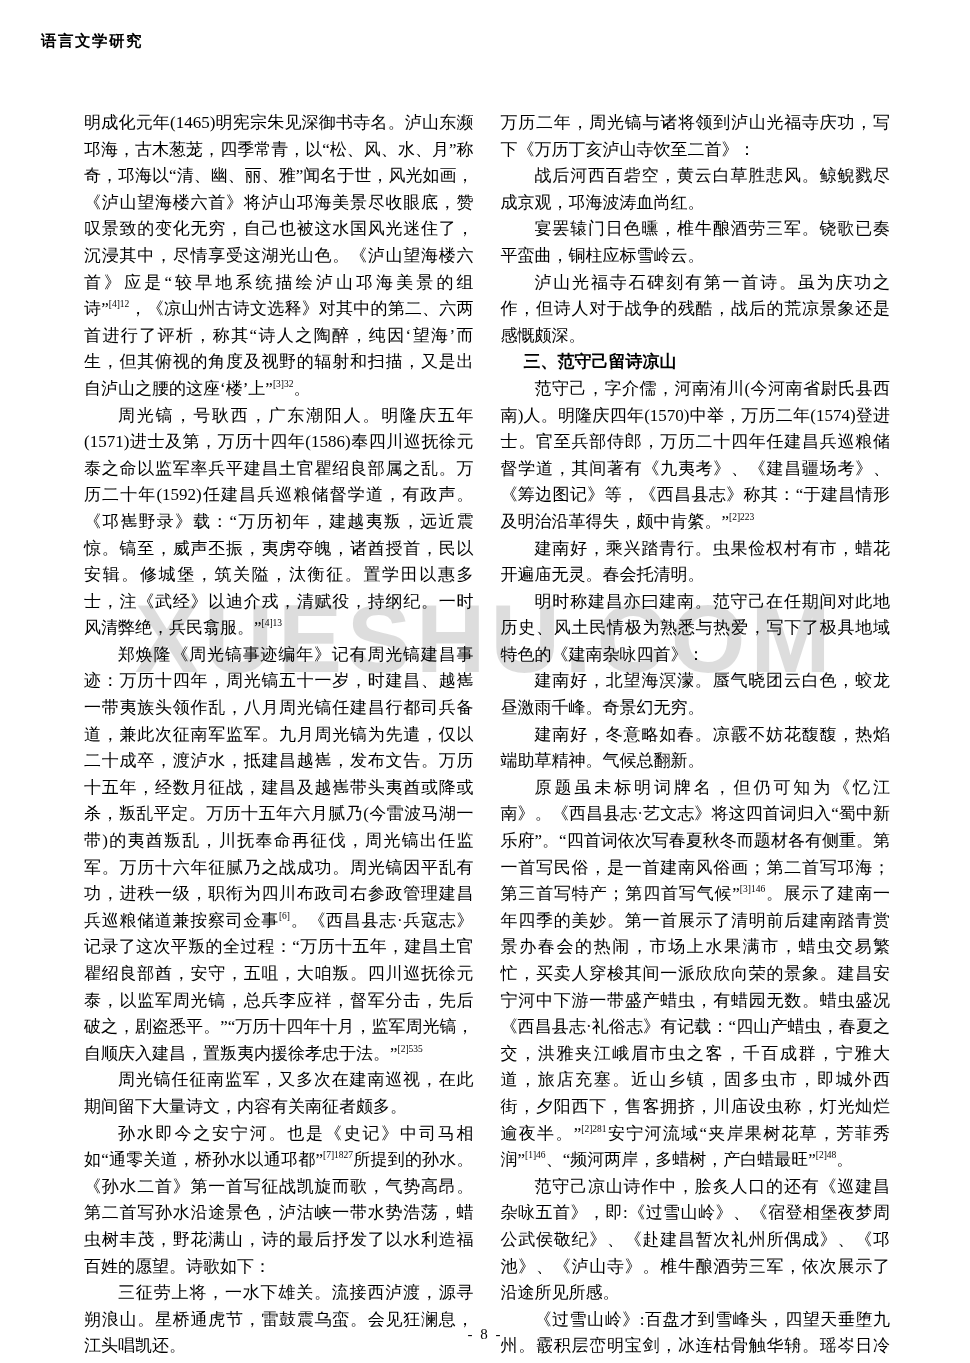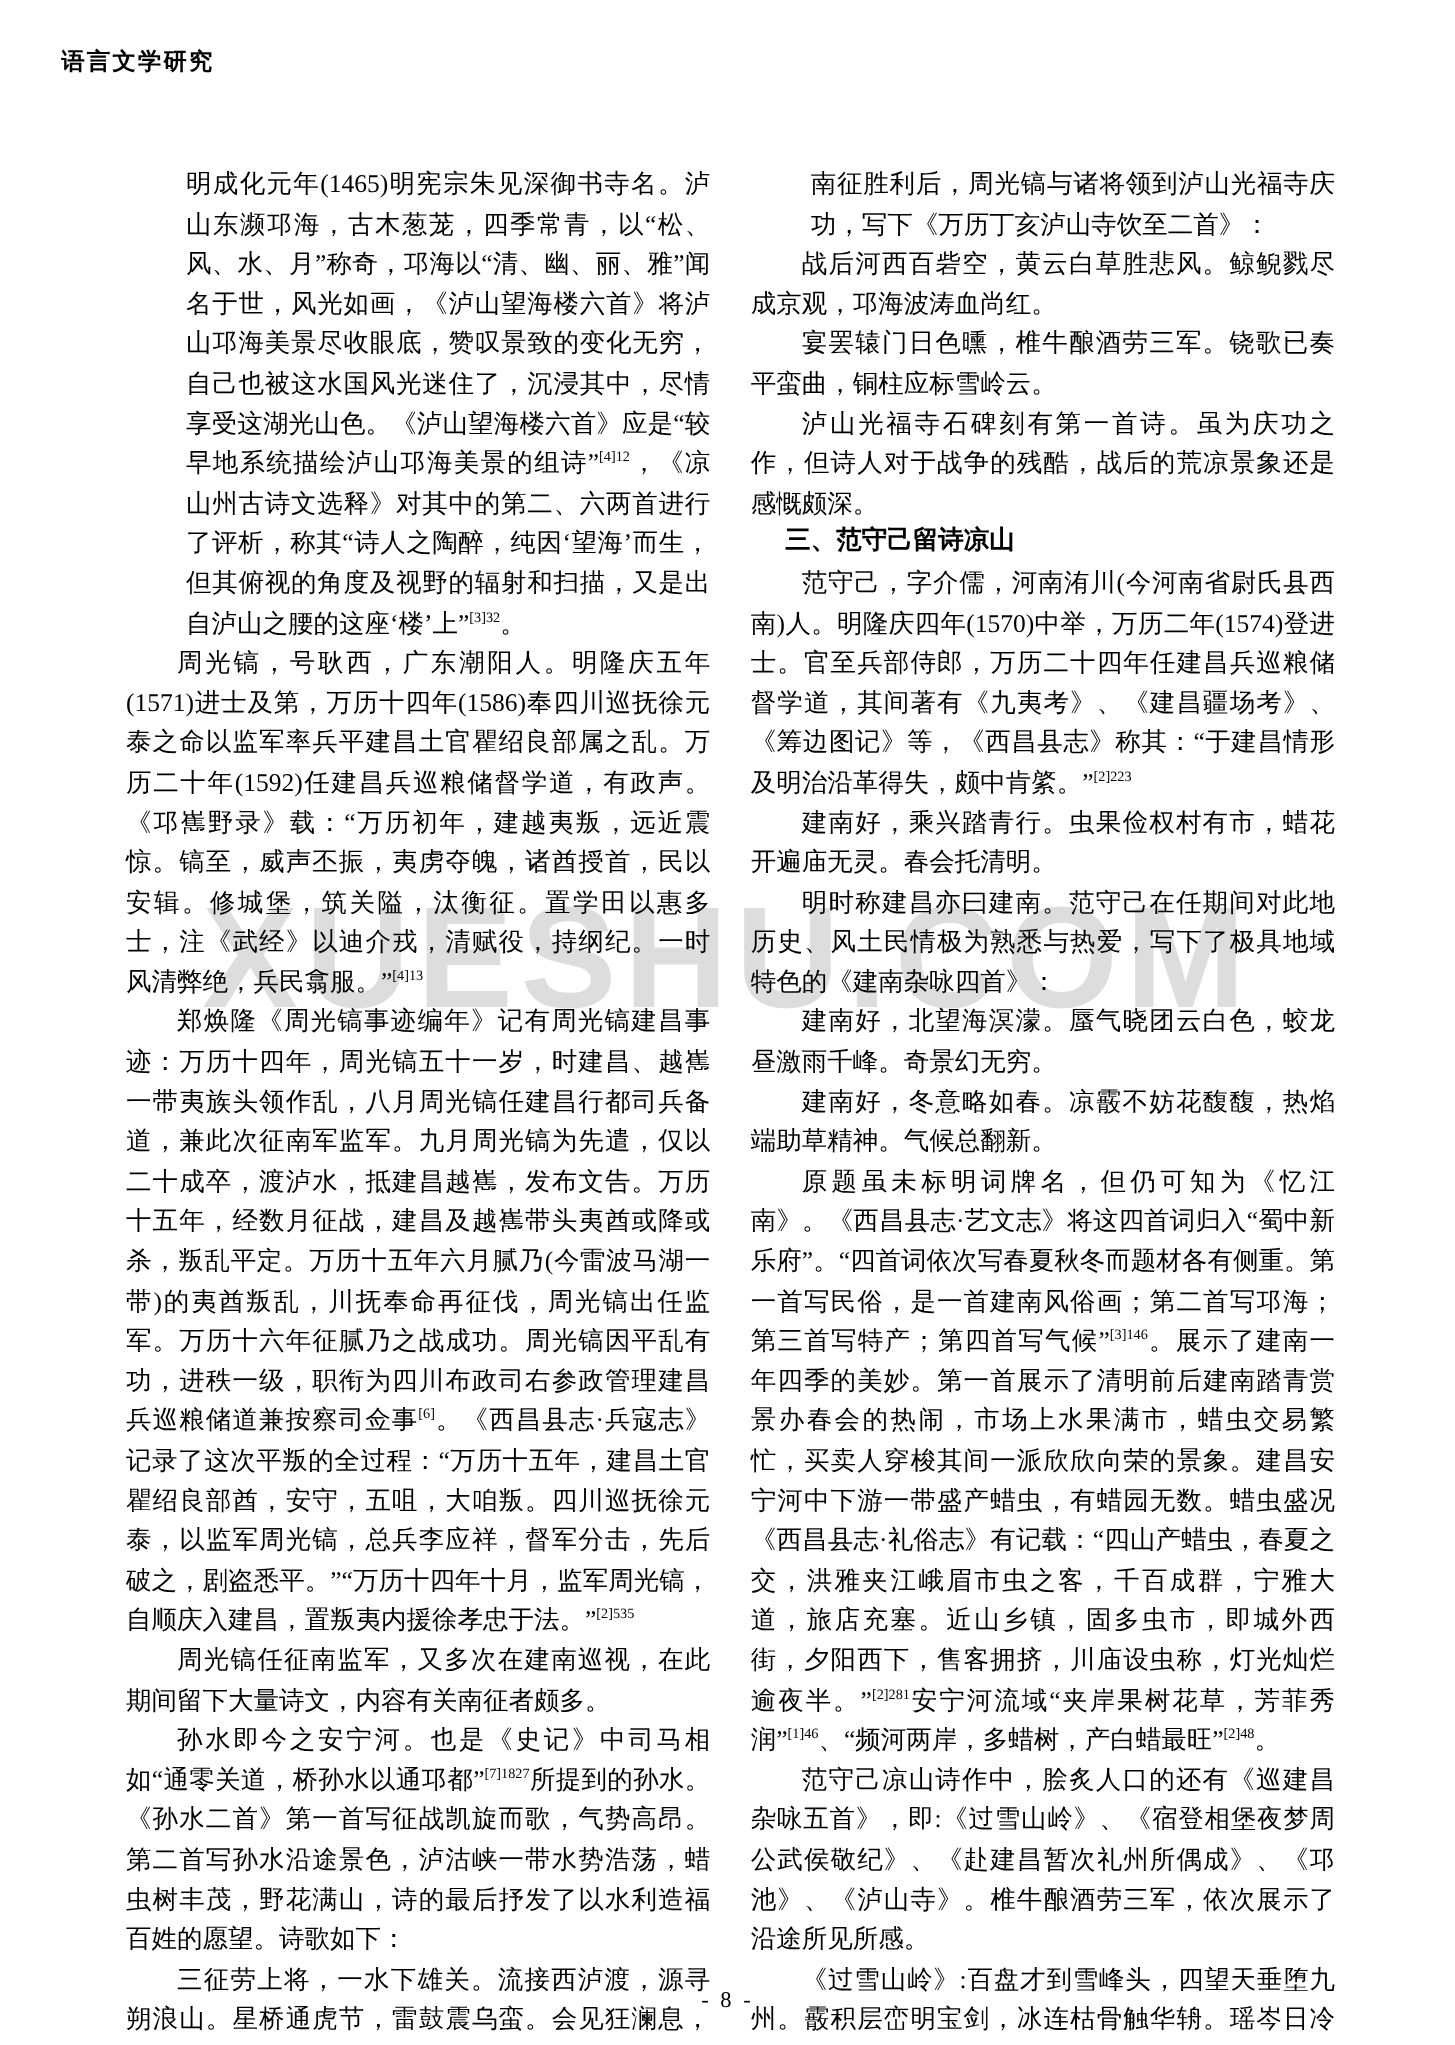--- a/index.html
+++ b/index.html
@@ -26,23 +26,23 @@
   .columns {
     position:absolute; top:110px; left:84px; width:806px;
     display:flex; gap:27px; z-index:1;
   }
   .column {
     flex:1;
     font-size:17px; line-height:26.6px;
     text-align:justify; text-justify:inter-ideograph;
   }
   .block { text-indent:2em; }
-  .block.flush { text-indent:0;margin-left:40px; }
+  .block.flush { text-indent:0; }
   .block.heading {
-    font-family:Liberation Mono, monospace;
+    font-family:Liberation Sans, sans-serif;
     font-weight:bold; text-indent:1.35em;
   }
   .block.poem { }
   sup { font-size:9.5px; line-height:0; vertical-align:super; letter-spacing:0; }
   .page-footer {
     position:absolute; bottom:20px; left:0; width:100%;
     text-align:center; font-size:15px; letter-spacing:2px;
     z-index:1;
   }
 </style>
@@ -56,21 +56,21 @@
 <div class="columns">
   <div class="column">
       <div class="block flush">明成化元年(1465)明宪宗朱见深御书寺名。泸山东濒邛海，古木葱茏，四季常青，以“松、风、水、月”称奇，邛海以“清、幽、丽、雅”闻名于世，风光如画，《泸山望海楼六首》将泸山邛海美景尽收眼底，赞叹景致的变化无穷，自己也被这水国风光迷住了，沉浸其中，尽情享受这湖光山色。《泸山望海楼六首》应是“较早地系统描绘泸山邛海美景的组诗”<sup>[4]12</sup>，《凉山州古诗文选释》对其中的第二、六两首进行了评析，称其“诗人之陶醉，纯因‘望海’而生，但其俯视的角度及视野的辐射和扫描，又是出自泸山之腰的这座‘楼’上”<sup>[3]32</sup>。</div>
       <div class="block para">周光镐，号耿西，广东潮阳人。明隆庆五年(1571)进士及第，万历十四年(1586)奉四川巡抚徐元泰之命以监军率兵平建昌土官瞿绍良部属之乱。万历二十年(1592)任建昌兵巡粮储督学道，有政声。《邛嶲野录》载：“万历初年，建越夷叛，远近震惊。镐至，威声丕振，夷虏夺魄，诸酋授首，民以安辑。修城堡，筑关隘，汰衡征。置学田以惠多士，注《武经》以迪介戎，清赋役，持纲纪。一时风清弊绝，兵民翕服。”<sup>[4]13</sup></div>
       <div class="block para">郑焕隆《周光镐事迹编年》记有周光镐建昌事迹：万历十四年，周光镐五十一岁，时建昌、越嶲一带夷族头领作乱，八月周光镐任建昌行都司兵备道，兼此次征南军监军。九月周光镐为先遣，仅以二十成卒，渡泸水，抵建昌越嶲，发布文告。万历十五年，经数月征战，建昌及越嶲带头夷酋或降或杀，叛乱平定。万历十五年六月腻乃(今雷波马湖一带)的夷酋叛乱，川抚奉命再征伐，周光镐出任监军。万历十六年征腻乃之战成功。周光镐因平乱有功，进秩一级，职衔为四川布政司右参政管理建昌兵巡粮储道兼按察司佥事<sup>[6]</sup>。《西昌县志·兵寇志》记录了这次平叛的全过程：“万历十五年，建昌土官瞿绍良部酋，安守，五咀，大咱叛。四川巡抚徐元泰，以监军周光镐，总兵李应祥，督军分击，先后破之，剧盗悉平。”“万历十四年十月，监军周光镐，自顺庆入建昌，置叛夷内援徐孝忠于法。”<sup>[2]535</sup></div>
       <div class="block para">周光镐任征南监军，又多次在建南巡视，在此期间留下大量诗文，内容有关南征者颇多。</div>
       <div class="block para">孙水即今之安宁河。也是《史记》中司马相如“通零关道，桥孙水以通邛都”<sup>[7]1827</sup>所提到的孙水。《孙水二首》第一首写征战凯旋而歌，气势高昂。第二首写孙水沿途景色，泸沽峡一带水势浩荡，蜡虫树丰茂，野花满山，诗的最后抒发了以水利造福百姓的愿望。诗歌如下：</div>
       <div class="block poem">三征劳上将，一水下雄关。流接西泸渡，源寻朔浪山。星桥通虎节，雷鼓震乌蛮。会见狂澜息，江头唱凯还。</div>
     </div>
   <div class="column">
-      <div class="block flush">南征胜利后，周光镐与诸将领到泸山光福寺庆功，写下《万历丁亥泸山寺饮至二首》：</div>
+      <div class="block flush">万历二年，周光镐与诸将领到泸山光福寺庆功，写下《万历丁亥泸山寺饮至二首》：</div>
       <div class="block poem">战后河西百砦空，黄云白草胜悲风。鲸鲵戮尽成京观，邛海波涛血尚红。</div>
       <div class="block poem">宴罢辕门日色曛，椎牛酿酒劳三军。铙歌已奏平蛮曲，铜柱应标雪岭云。</div>
       <div class="block para">泸山光福寺石碑刻有第一首诗。虽为庆功之作，但诗人对于战争的残酷，战后的荒凉景象还是感慨颇深。</div>
       <div class="block heading">三、范守己留诗凉山</div>
       <div class="block para">范守己，字介儒，河南洧川(今河南省尉氏县西南)人。明隆庆四年(1570)中举，万历二年(1574)登进士。官至兵部侍郎，万历二十四年任建昌兵巡粮储督学道，其间著有《九夷考》、《建昌疆场考》、《筹边图记》等，《西昌县志》称其：“于建昌情形及明治沿革得失，颇中肯綮。”<sup>[2]223</sup></div>
       <div class="block poem">建南好，乘兴踏青行。虫果俭权村有市，蜡花开遍庙无灵。春会托清明。</div>
       <div class="block para">明时称建昌亦曰建南。范守己在任期间对此地历史、风土民情极为熟悉与热爱，写下了极具地域特色的《建南杂咏四首》：</div>
       <div class="block poem">建南好，北望海溟濛。蜃气晓团云白色，蛟龙昼激雨千峰。奇景幻无穷。</div>
       <div class="block poem">建南好，冬意略如春。凉霰不妨花馥馥，热焰端助草精神。气候总翻新。</div>
       <div class="block para">原题虽未标明词牌名，但仍可知为《忆江南》。《西昌县志·艺文志》将这四首词归入“蜀中新乐府”。“四首词依次写春夏秋冬而题材各有侧重。第一首写民俗，是一首建南风俗画；第二首写邛海；第三首写特产；第四首写气候”<sup>[3]146</sup>。展示了建南一年四季的美妙。第一首展示了清明前后建南踏青赏景办春会的热闹，市场上水果满市，蜡虫交易繁忙，买卖人穿梭其间一派欣欣向荣的景象。建昌安宁河中下游一带盛产蜡虫，有蜡园无数。蜡虫盛况《西昌县志·礼俗志》有记载：“四山产蜡虫，春夏之交，洪雅夹江峨眉市虫之客，千百成群，宁雅大道，旅店充塞。近山乡镇，固多虫市，即城外西街，夕阳西下，售客拥挤，川庙设虫称，灯光灿烂逾夜半。”<sup>[2]281</sup>安宁河流域“夹岸果树花草，芳菲秀润”<sup>[1]46</sup>、“频河两岸，多蜡树，产白蜡最旺”<sup>[2]48</sup>。</div>

